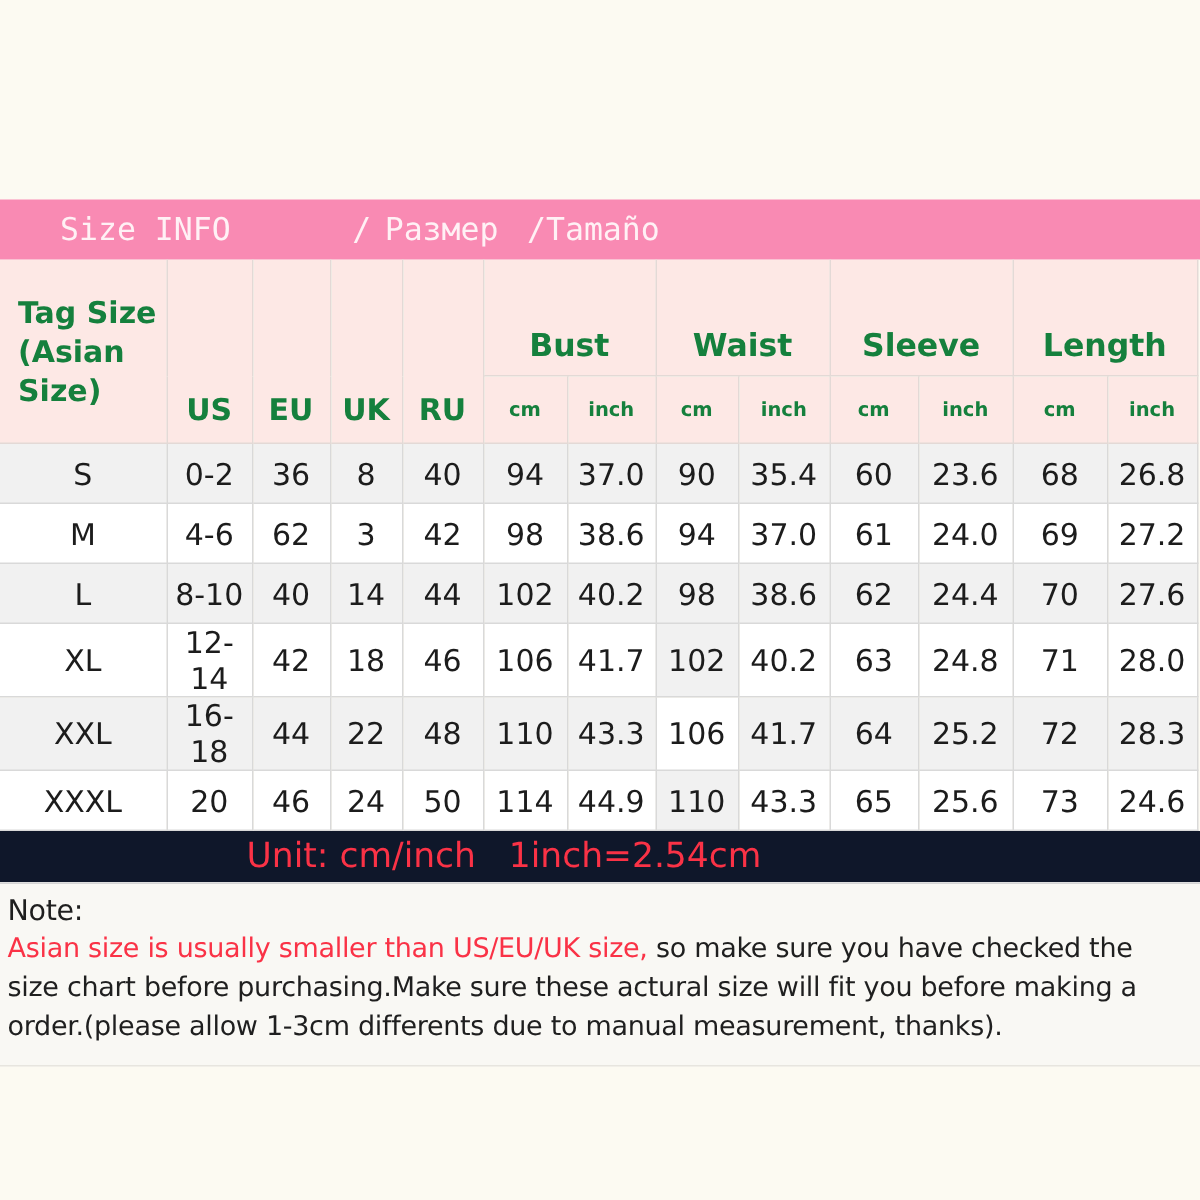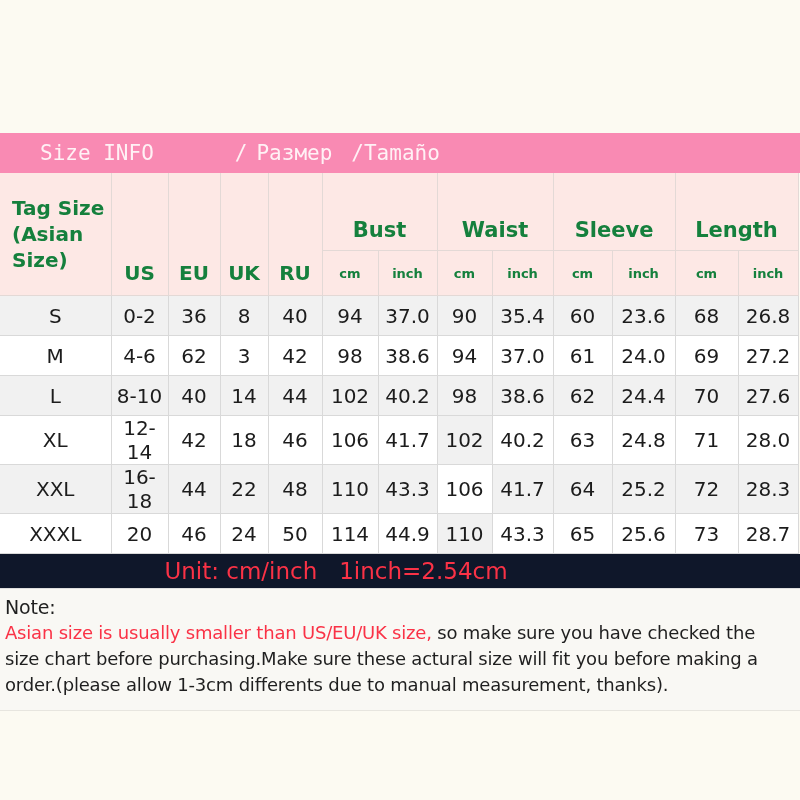--- a/index.html
+++ b/index.html
@@ -193,21 +193,21 @@
         <td>46</td>
         <td>24</td>
         <td>50</td>
         <td>114</td>
         <td>44.9</td>
         <td class="invert">110</td>
         <td>43.3</td>
         <td>65</td>
         <td>25.6</td>
         <td>73</td>
-        <td>28.7</td>
+        <td>24.6</td>
       </tr>
     </tbody>
 </table>
 
 <div class="unit">
   <span>Unit: cm/inch   1inch=2.54cm</span>
 </div>
 
 <div class="note">
   <div class="lbl">Note:</div>

